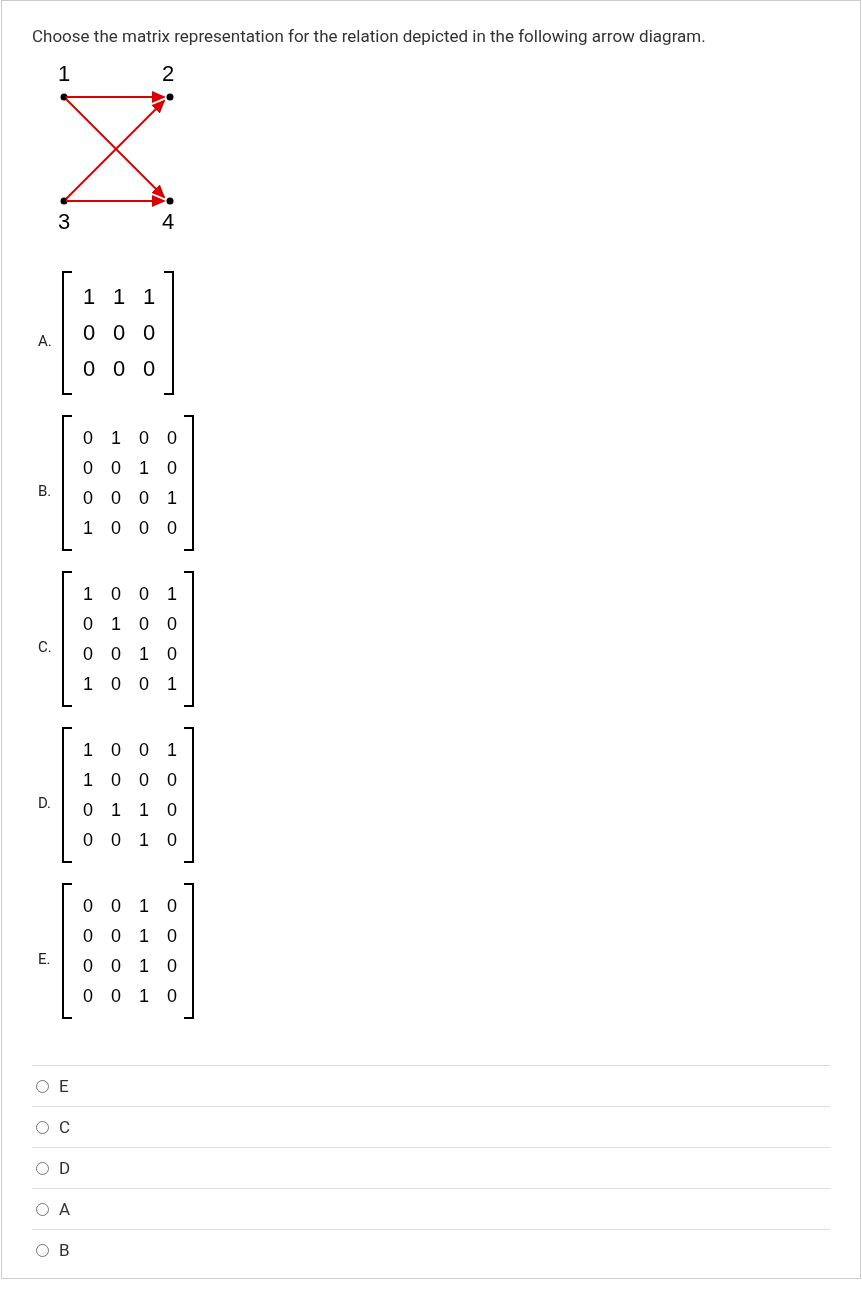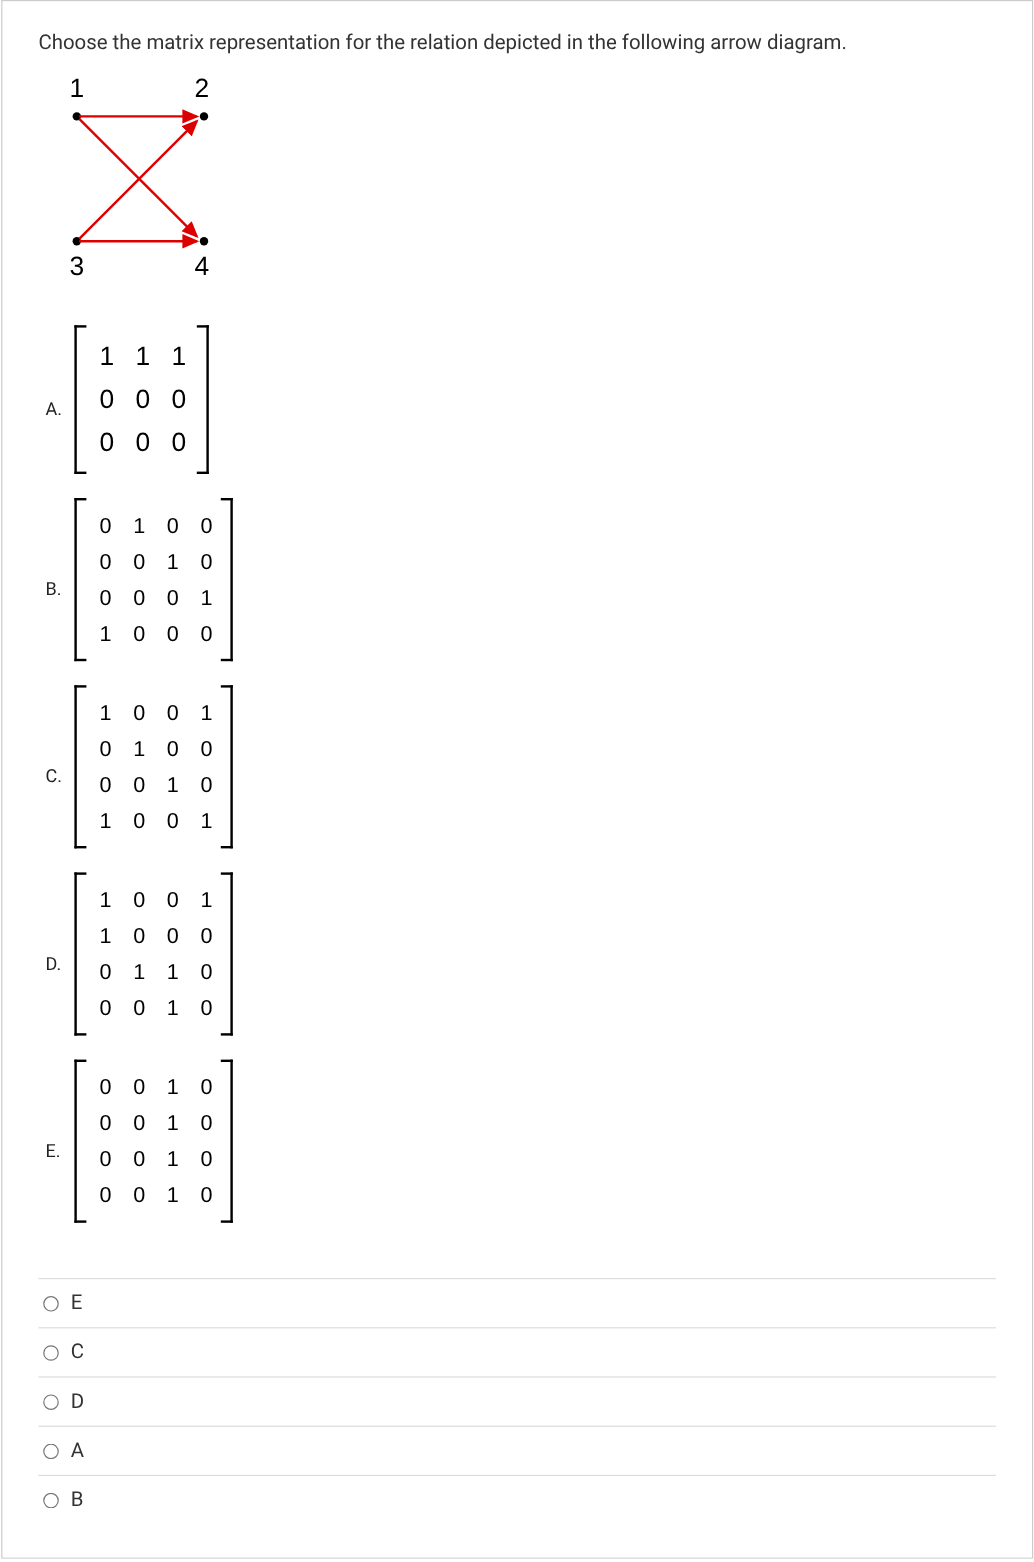--- a/index.html
+++ b/index.html
@@ -7,21 +7,21 @@
     padding: 0;
     font-family: -apple-system, BlinkMacSystemFont, "Segoe UI", Roboto, Helvetica, Arial, sans-serif;
     background: #fff;
     color: #333;
   }
   .question-container {
     border: 1px solid #ccc;
     margin: 0 auto;
     width: 860px;
     box-sizing: border-box;
-    padding: 22px 30px 28px 30px;
+    padding: 22px 30px 8px 30px;
   }
   .question-text {
     font-size: 17px;
     line-height: 1.55;
     color: #333;
     margin-bottom: 12px;
   }
   .diagram-wrap {
     margin-left: 10px;
     margin-bottom: 40px;

